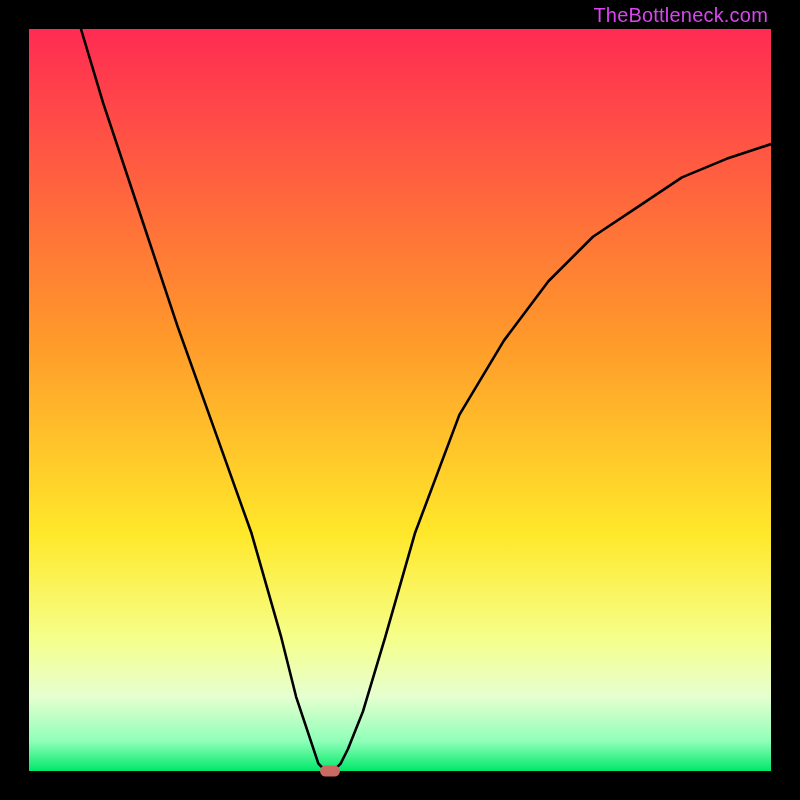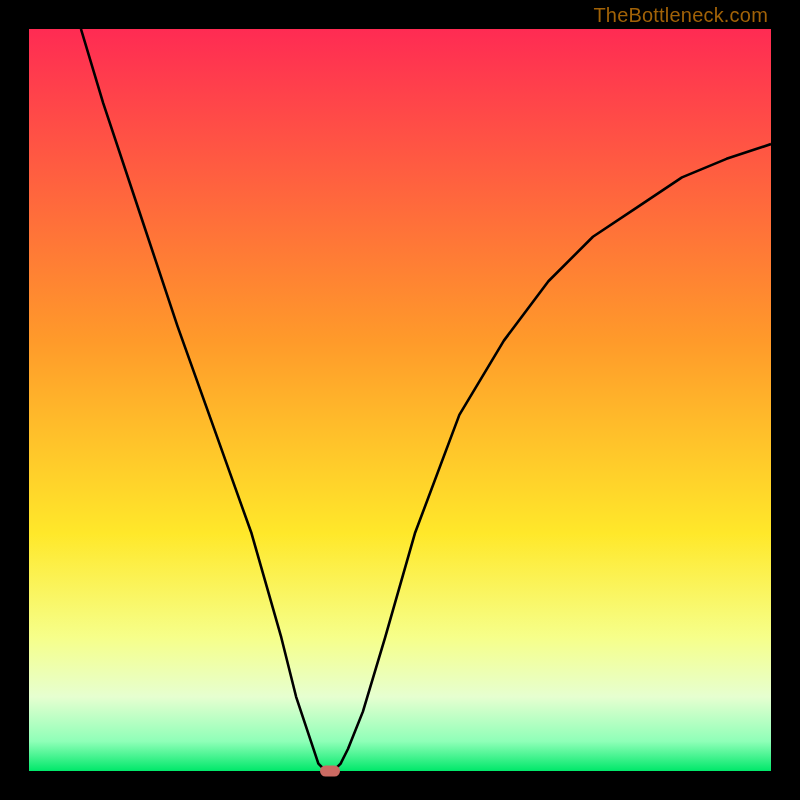--- a/index.html
+++ b/index.html
@@ -30,21 +30,21 @@
       var(--c-lemon) 82%,
       var(--c-pale) 90%,
       var(--c-mint) 96%,
       var(--c-green) 100%
     );
   }
   .watermark {
     position: absolute;
     top: 4px;
     right: 32px;
-    color: #a16207;
+    color: #d946ef;
     font-size: 20px;
     font-weight: 500;
     letter-spacing: 0.2px;
     user-select: none;
     z-index: 5;
     text-align: center;
   }
   svg.curve {
     position: absolute;
     inset: 0;

